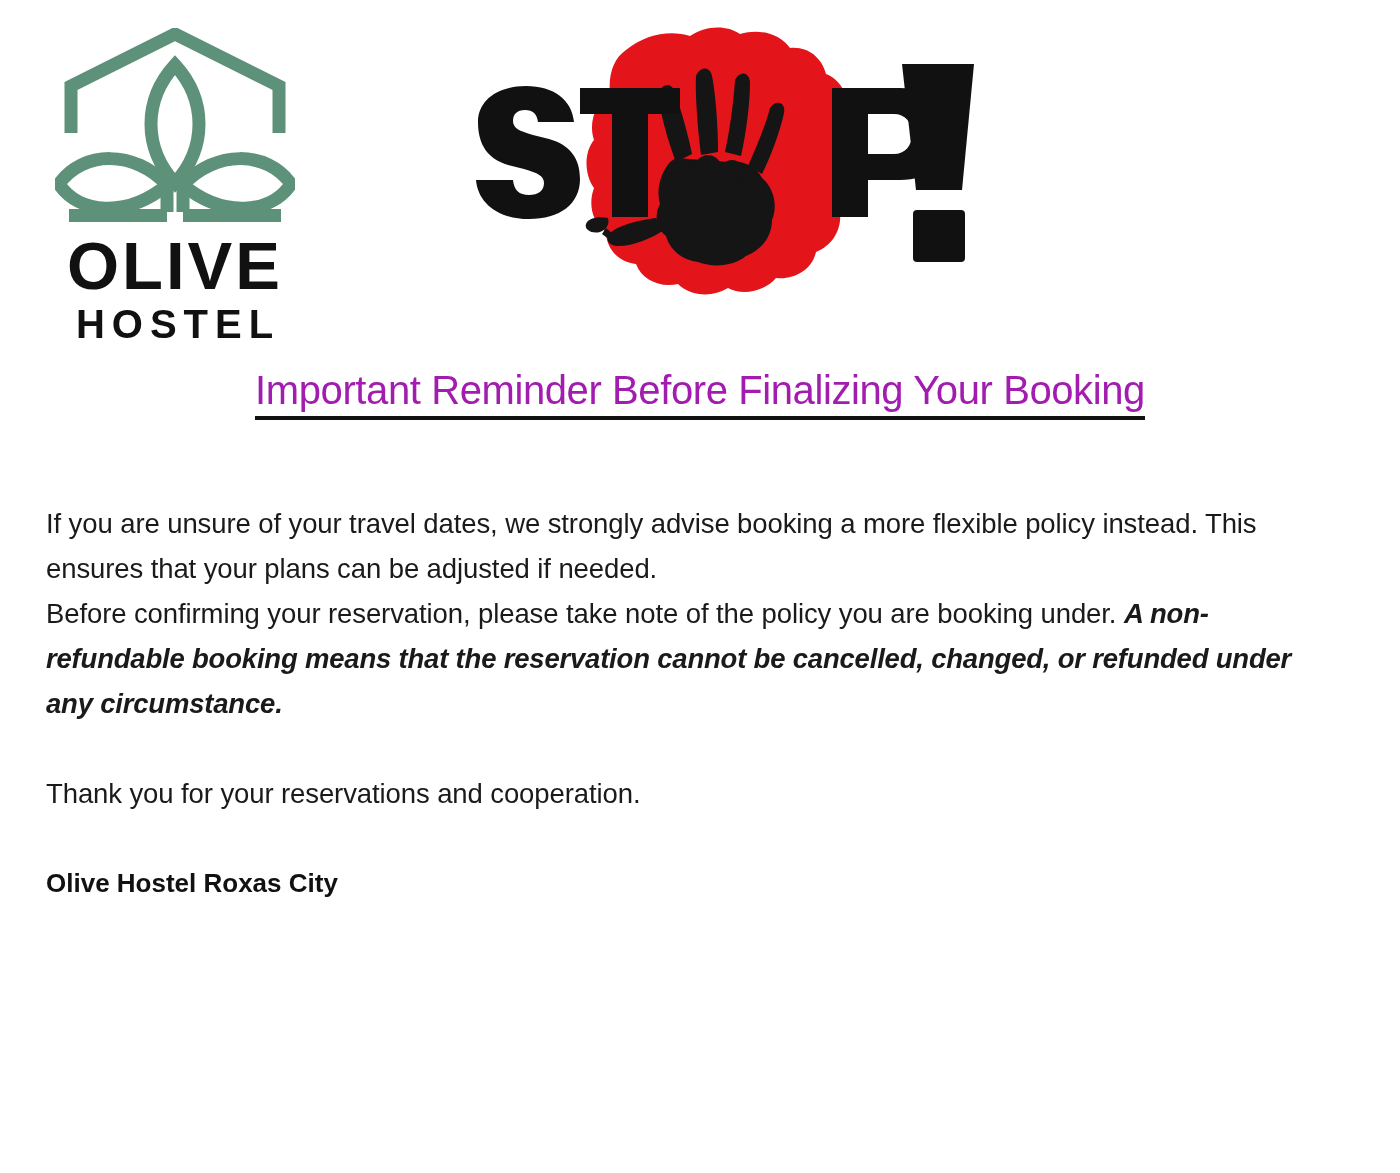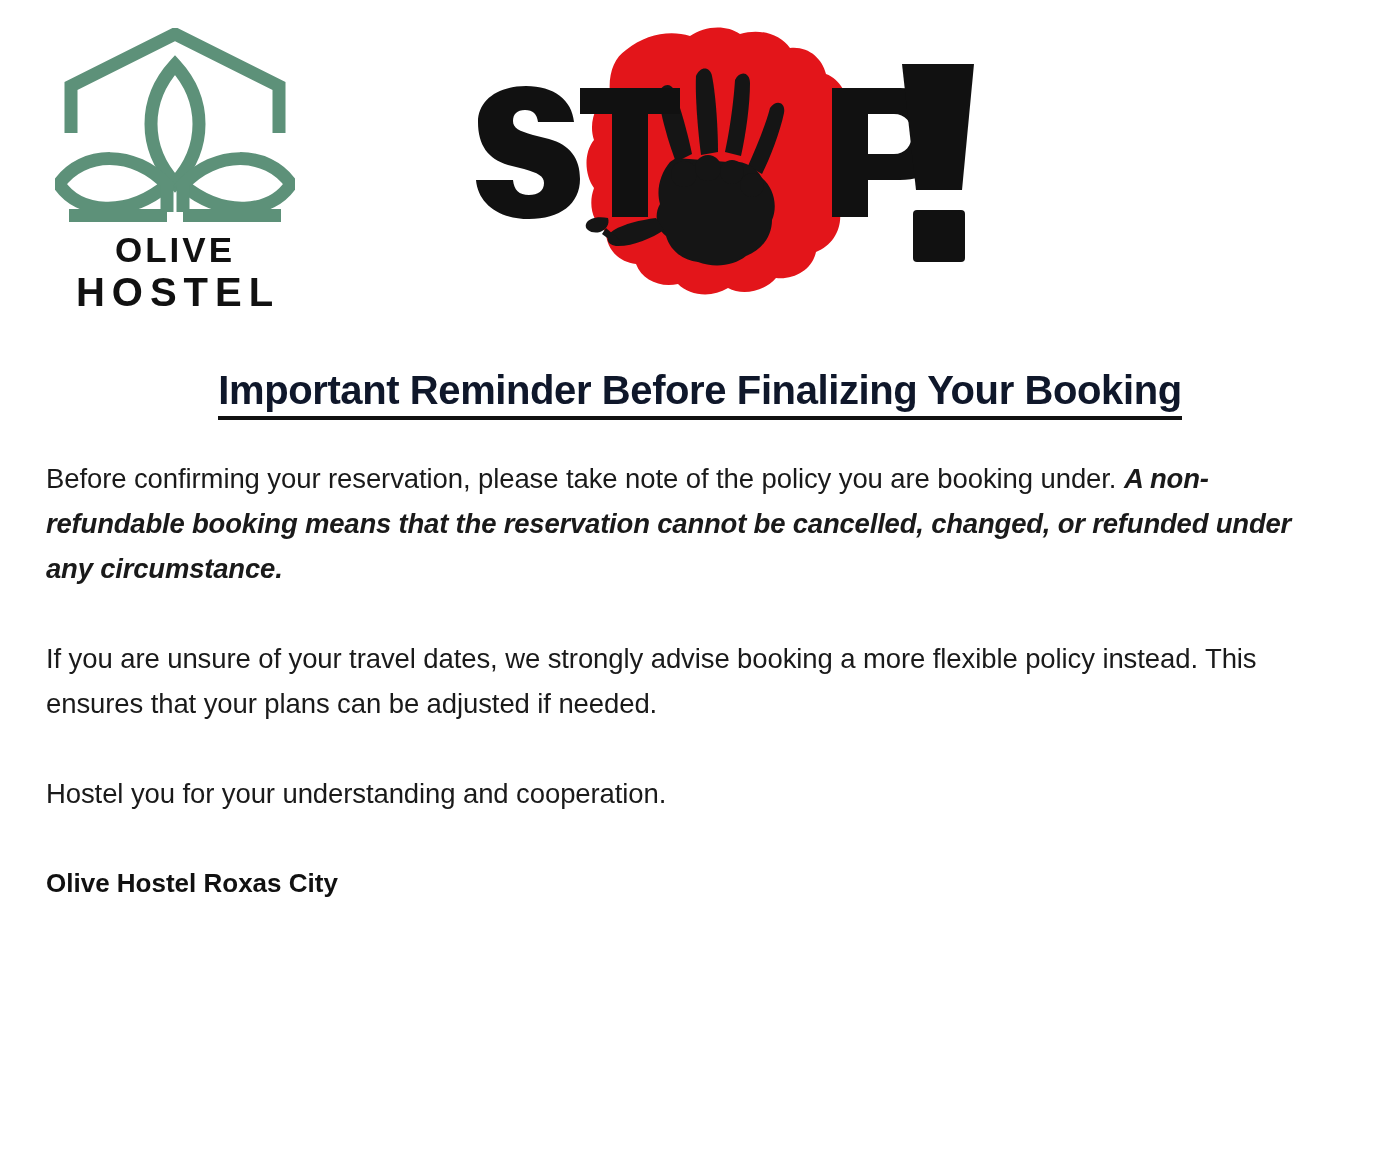--- a/index.html
+++ b/index.html
@@ -40,21 +40,21 @@
     height: 200px;
     display: block;
   }
   .brand-wordmark {
     margin-top: 4px;
     text-align: center;
     width: 240px;
   }
   .brand-name {
     font-family: "Liberation Sans", sans-serif;
-    font-size: 35px;
+    font-size: 67px;
     font-weight: 700;
     letter-spacing: 3px;
     color: #111111;
     line-height: 1.0;
     display: block;
   }
   .brand-sub {
     font-family: "Liberation Sans", sans-serif;
     font-size: 40px;
     font-weight: 700;
@@ -93,23 +93,23 @@
   .doc-heading {
     position: absolute;
     left: 0;
     top: 368px;
     width: 1400px;
     text-align: center;
   }
   .doc-heading .heading-text {
     font-family: "Liberation Sans", sans-serif;
     font-size: 40px;
-    font-weight: 700;
+    font-weight: 400;
     letter-spacing: -0.4px;
-    color: #0f172a;
+    color: #a21caf;
     border-bottom: 4px solid #111111;
     padding-bottom: 3px;
     display: inline-block;
     line-height: 1.12;
   }
 
   
   .doc-body {
     position: absolute;
     left: 46px;
@@ -239,23 +239,23 @@
     </svg>
   </div>
 </div>
 
 <div class="doc-heading">
   <span class="heading-text">Important Reminder Before Finalizing Your Booking</span>
 </div>
 
 <div class="doc-body">
 
+  <p class="doc-p spaced">If you are unsure of your travel dates, we strongly advise booking a more flexible policy instead. This ensures that your plans can be adjusted if needed.</p>
+
   <p class="doc-p"><span>Before confirming your reservation, please take note of the policy you are booking under. </span><span class="emph">A non-refundable booking means that the reservation cannot be cancelled, changed, or refunded under any circumstance.</span></p>
 
-  <p class="doc-p spaced">If you are unsure of your travel dates, we strongly advise booking a more flexible policy instead. This ensures that your plans can be adjusted if needed.</p>
-
-
-
-  <p class="doc-p spaced">Hostel you for your understanding and cooperation.</p>
+
+
+  <p class="doc-p spaced">Thank you for your reservations and cooperation.</p>
 
   <p class="doc-p spaced doc-sign">Olive Hostel Roxas City</p>
 
 </div>
 
 </body></html>

